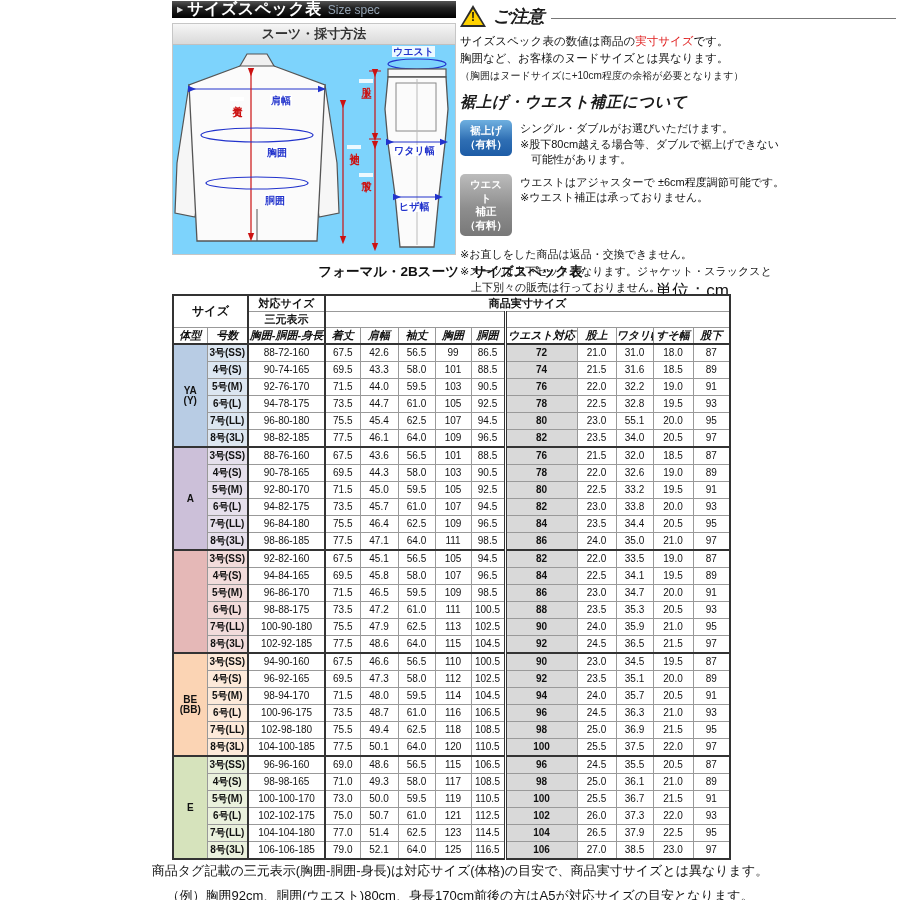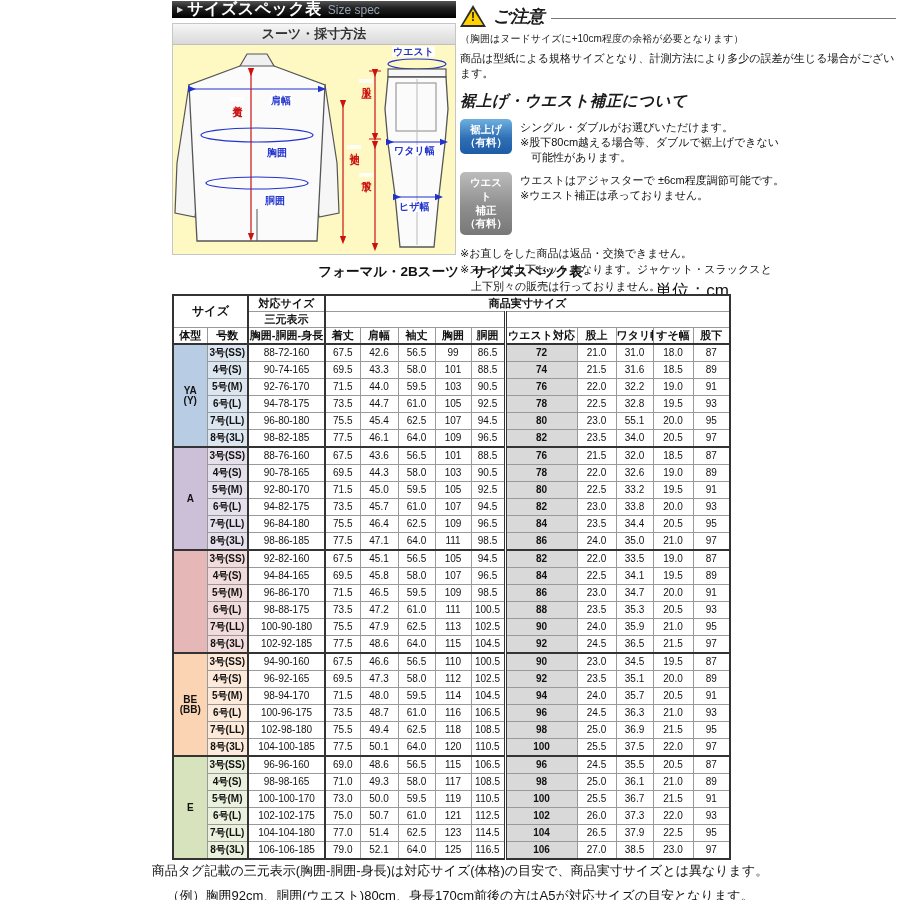--- a/index.html
+++ b/index.html
@@ -9,21 +9,21 @@
   
   .top-bar{position:absolute;left:172px;top:1px;width:284px;height:17px;
     background:linear-gradient(#555 0%,#222 40%,#000 100%);
     display:flex;align-items:center;padding-left:5px;box-sizing:border-box;}
   .top-bar .arr{color:#ddd;font-size:8px;margin-right:4px;}
   .top-bar .t1{color:#fff;font-size:16px;font-weight:bold;letter-spacing:.5px;font-family:Liberation Serif, serif;}
   .top-bar .t2{color:#93a2b2;font-size:12px;margin-left:6px;}
 
   
   .diagram-box{position:absolute;left:172px;top:23px;width:284px;height:232px;
-    border:1px solid #c6c6c6;box-sizing:border-box;background:#fef9c3;}
+    border:1px solid #c6c6c6;box-sizing:border-box;background:#7dd3fc;}
   .diagram-title{height:20px;line-height:20px;text-align:center;font-size:13px;font-weight:bold;color:#333;
     background:linear-gradient(#f6f6f6,#d9d9d9);border-bottom:1px solid #c0c0c0;}
   .diagram-body{position:relative;width:282px;height:210px;}
   .dlabel{position:absolute;font-size:10px;font-weight:bold;background:rgba(255,255,255,.85);
     padding:0 1px;line-height:11px;white-space:nowrap;}
   .dlabel.blue{color:#2233cc;}
   .dlabel.red{color:#cc1111;}
   .dlabel.vert{writing-mode:vertical-rl;letter-spacing:2px;line-height:12px;}
 
   
@@ -60,21 +60,21 @@
   table.spec th,table.spec td{border:1px solid #999;overflow:hidden;white-space:nowrap;
     text-align:center;padding:0;}
   table.spec thead th{font-size:11px;font-weight:bold;height:14px;background:#fff;color:#111;}
   th.h-light{background:#d9d9d9;}
   th.h-mid{background:#d2d2d2;font-size:10px;}
   th.h-dark{background:#595959;color:#fff !important;}
   th.h-dark .pnote{font-size:9px;font-weight:bold;margin-left:3px;}
   tr.h-r3 th{height:15px;}
   th.h-small{background:#d9d9d9;font-size:9px;font-weight:bold;color:#444;}
   th.h-waist{background:#d9d9d9;font-size:10px;color:#111;}
-  table.spec thead tr:last-child th{border-bottom:2px solid #333;}
+  table.spec thead tr:last-child th{border-bottom:2px solid #333;font-style:italic;}
   table.spec tbody td{font-size:10px;height:16px;background:#fff;color:#111;line-height:1;}
   td.c-type{font-weight:bold;font-size:11px;white-space:pre-line !important;line-height:1.2;margin-left:43px;}
   td.c-gou{font-weight:600;}
   td.c-waist{background:#d9d9d9 !important;font-weight:bold;}
   .bL2{border-left:2px solid #333 !important;}
   .bL3{border-left:3px double #333 !important;}
   tr.group-start td{border-top:2px solid #333;}
 
   .footer{position:absolute;left:140px;top:859px;width:640px;text-align:center;
     font-size:13px;line-height:1.9;color:#111;}
@@ -140,22 +140,25 @@
   </div>
 
   <div class="caution">
     <div class="c-head">
       <span class="warn-tri">
           <i>!</i>
         </span>
       <span class="txt serif-h">ご注意</span>
       <span class="hline"></span>
     </div>
+    <div class="c-p1">
+      <span>サイズスペック表の数値は商品の</span><span class="red">実寸サイズ</span><span>です。</span><br>
+      <span>胸囲など、お客様のヌードサイズとは異なります。</span>
+    </div>
     <div class="c-small">（胸囲はヌードサイズに+10cm程度の余裕が必要となります）</div>
-    <div class="c-p2">商品は型紙による規格サイズとなり、計測方法により多少の誤差が生じる場合がございます。</div>
 
     <div class="hem-h serif-h">裾上げ・ウエスト補正について</div>
     <div class="hem-item">
       <span class="badge blue">裾上げ
 （有料）</span>
       <span class="hem-text">シングル・ダブルがお選びいただけます。
 ※股下80cm越える場合等、ダブルで裾上げできない
 　可能性があります。</span>
     </div>
     <div class="hem-item">

